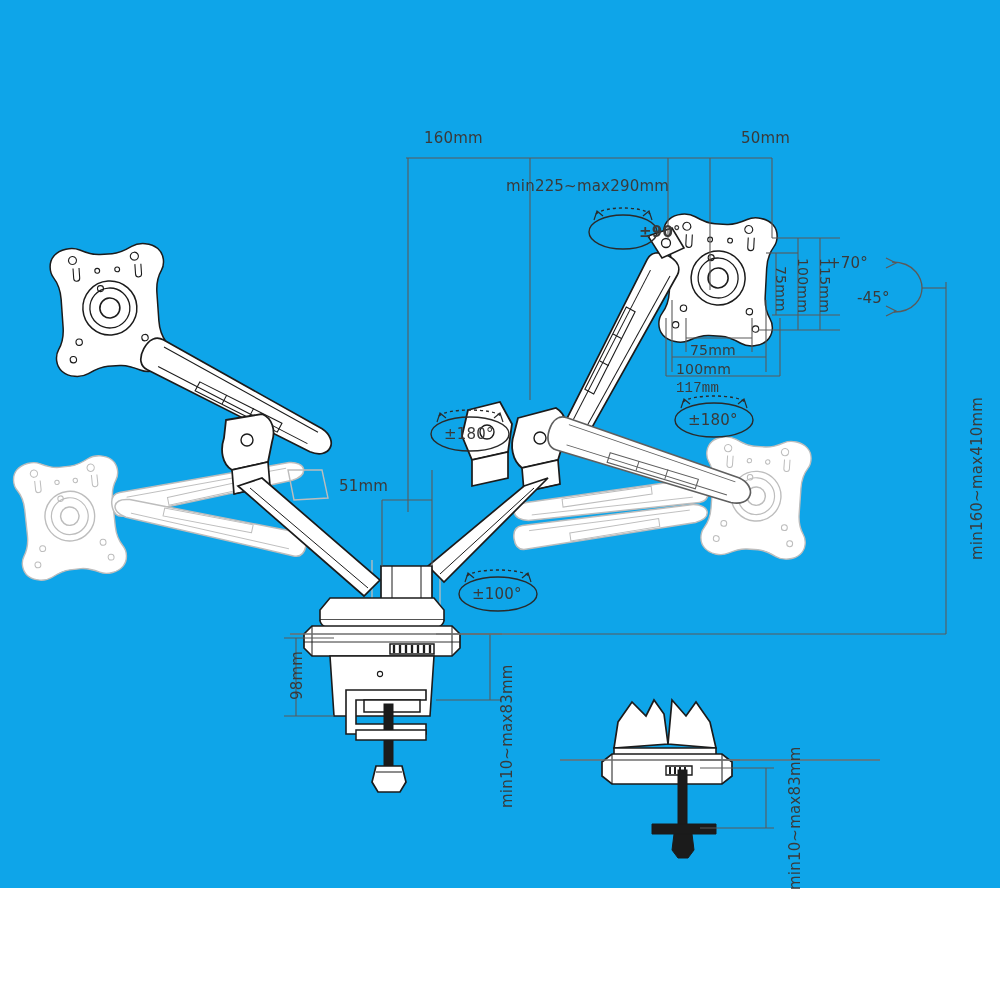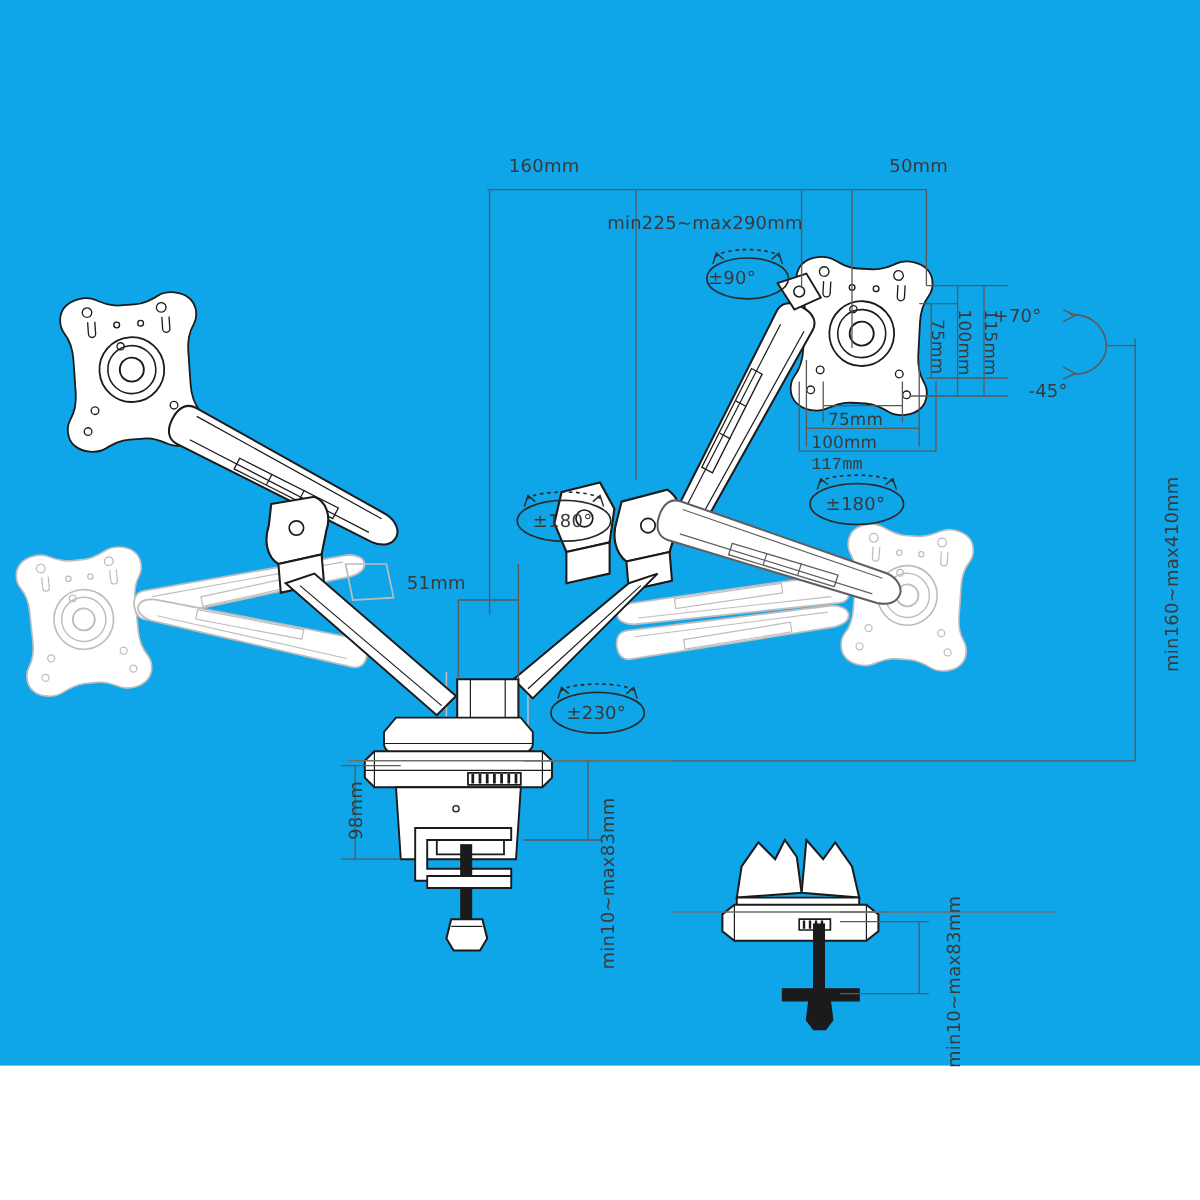--- a/index.html
+++ b/index.html
@@ -295,27 +295,27 @@
 <div class="lbl" style="left:741px;top:131px;">50mm</div>
 
 <div class="lbl sm vert" style="left:788px;top:266px;transform:rotate(90deg);">75mm</div>
 <div class="lbl sm vert" style="left:810px;top:258px;transform:rotate(90deg);">100mm</div>
 <div class="lbl sm vert" style="left:832px;top:258px;transform:rotate(90deg);">115mm</div>
 
 <div class="lbl sm" style="left:690px;top:343px;">75mm</div>
 <div class="lbl sm" style="left:676px;top:362px;">100mm</div>
 <div class="lbl sm" style="left:676px;top:381px;font-family:Liberation Mono, monospace;">117mm</div>
 
-<div class="lbl" style="left:590px;top:225px;">±90°</div>
+<div class="lbl" style="left:639px;top:225px;font-weight:bold;">±90°</div>
 <div class="lbl" style="left:444px;top:427px;">±180°</div>
 <div class="lbl" style="left:688px;top:413px;">±180°</div>
-<div class="lbl" style="left:472px;top:587px;">±230°</div>
+<div class="lbl" style="left:472px;top:587px;">±100°</div>
 
 <div class="lbl" style="left:828px;top:256px;">+70°</div>
-<div class="lbl" style="left:857px;top:291px;margin-top:28px;">-45°</div>
+<div class="lbl" style="left:857px;top:291px;">-45°</div>
 
 <div class="lbl" style="left:339px;top:479px;">51mm</div>
 
 <div class="lbl vert" style="left:290px;top:700px;transform:rotate(-90deg);">98mm</div>
 
 <div class="lbl vert" style="left:500px;top:808px;transform:rotate(-90deg);">min10~max83mm</div>
 
 <div class="lbl vert" style="left:788px;top:890px;transform:rotate(-90deg);">min10~max83mm</div>
 
 <div class="lbl vert" style="left:970px;top:560px;transform:rotate(-90deg);">min160~max410mm</div>

